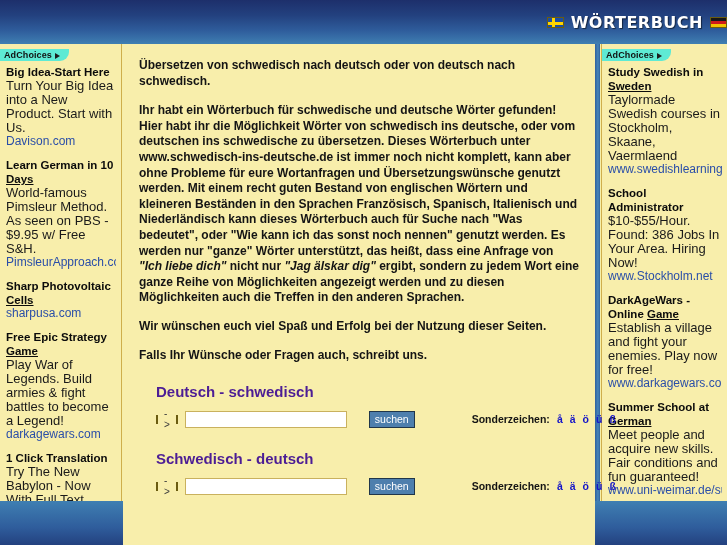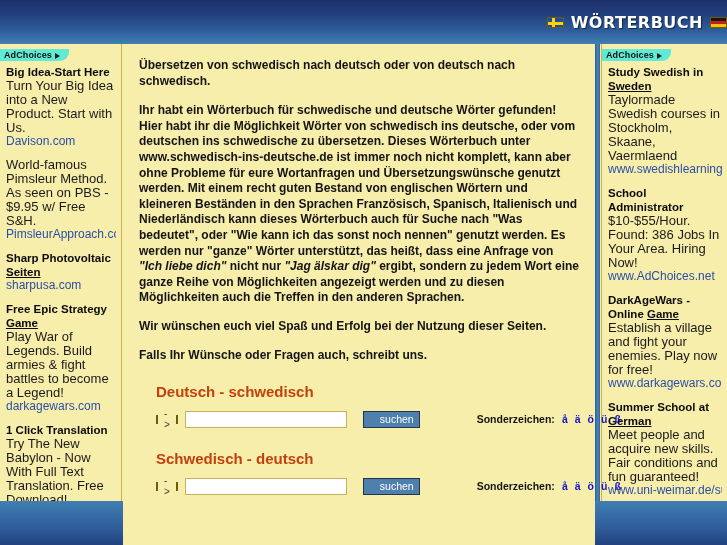--- a/index.html
+++ b/index.html
@@ -147,21 +147,21 @@
     line-height: 15.6px;
     margin: 0 0 13px 0;
     font-family: "Liberation Sans", sans-serif;
   }
   .p.lead { margin-bottom: 14px; }
   .p em { font-style: italic; }
 
   h2.sec {
     font-size: 15px;
     font-weight: bold;
-    color: #c2410c;
+    color: #4c1d95;
     margin: 20px 0 8px 17px;
     font-family: "Liberation Sans", sans-serif;
   }
   .form-row {
     display: flex;
     align-items: center;
     margin: 0 0 2px 17px;
     gap: 4px;
   }
   .arrow { font-size: 10px; color:#3a3a3a; margin: 0 2px; }
@@ -170,22 +170,22 @@
     height: 17px;
     background: #ffffff;
     border: 1px solid #c9b15e;
     margin-left: 3px;
   }
   .btn-suchen {
     background: #4e7fad;
     color: #ffffff;
     font-size: 10.5px;
     border: 1px solid #20364a;
-    padding: 2px 5px 2px 16px;
-    margin-left: 12px;
+    padding: 2px 5px 2px 5px;
+    margin-left: 18px;
     line-height: 11px;
     font-family: "Liberation Sans", sans-serif;
     cursor: pointer;
   }
   .sonder {
     margin-left: 8px;
     font-size: 10.5px;
     font-weight: bold;
     color: #141414;
     white-space: nowrap;
@@ -242,25 +242,26 @@
     <div class="adchoices">
       <span>AdChoices</span><span class="tri"></span>
     </div>
     <div id="left-ads">
         <div class="ad">
           <div class="ad-title">Big Idea-Start Here</div>
           <div class="ad-body">Turn Your Big Idea into a New Product. Start with Us.</div>
           <span class="ad-url">Davison.com</span>
         </div>
         <div class="ad">
+          <div class="ad-title">Learn German in 10 <span class="u">Days</span></div>
           <div class="ad-body">World-famous Pimsleur Method. As seen on PBS - $9.95 w/ Free S&amp;H.</div>
           <span class="ad-url">PimsleurApproach.com/Learn-...</span>
         </div>
         <div class="ad">
-          <div class="ad-title">Sharp Photovoltaic <span class="u">Seiten</span></div>
+          <div class="ad-title">Sharp Photovoltaic <span class="u">Cells</span></div>
           <span class="ad-url">sharpusa.com</span>
         </div>
         <div class="ad">
           <div class="ad-title">Free Epic Strategy <span class="u">Game</span></div>
           <div class="ad-body">Play War of Legends. Build armies &amp; fight battles to become a Legend!</div>
           <span class="ad-url">darkagewars.com</span>
         </div>
         <div class="ad">
           <div class="ad-title">1 Click Translation</div>
           <div class="ad-body">Try The New Babylon - Now With Full Text Translation. Free Download!</div>
@@ -274,21 +275,21 @@
     </div>
     <div id="right-ads">
         <div class="ad">
           <div class="ad-title">Study Swedish in <span class="u">Sweden</span></div>
           <div class="ad-body">Taylormade Swedish courses in Stockholm, Skaane, Vaermlaend</div>
           <span class="ad-url">www.swedishlearningandliving...</span>
         </div>
         <div class="ad">
           <div class="ad-title">School Administrator</div>
           <div class="ad-body">$10-$55/Hour. Found: 386 Jobs In Your Area. Hiring Now!</div>
-          <span class="ad-url">www.AdChoices.net</span>
+          <span class="ad-url">www.Stockholm.net</span>
         </div>
         <div class="ad">
           <div class="ad-title">DarkAgeWars - Online <span class="u">Game</span></div>
           <div class="ad-body">Establish a village and fight your enemies. Play now for free!</div>
           <span class="ad-url">www.darkagewars.com</span>
         </div>
         <div class="ad">
           <div class="ad-title">Summer School at <span class="u">German</span></div>
           <div class="ad-body">Meet people and acquire new skills. Fair conditions and fun guaranteed!</div>
           <span class="ad-url">www.uni-weimar.de/summersc...</span>

